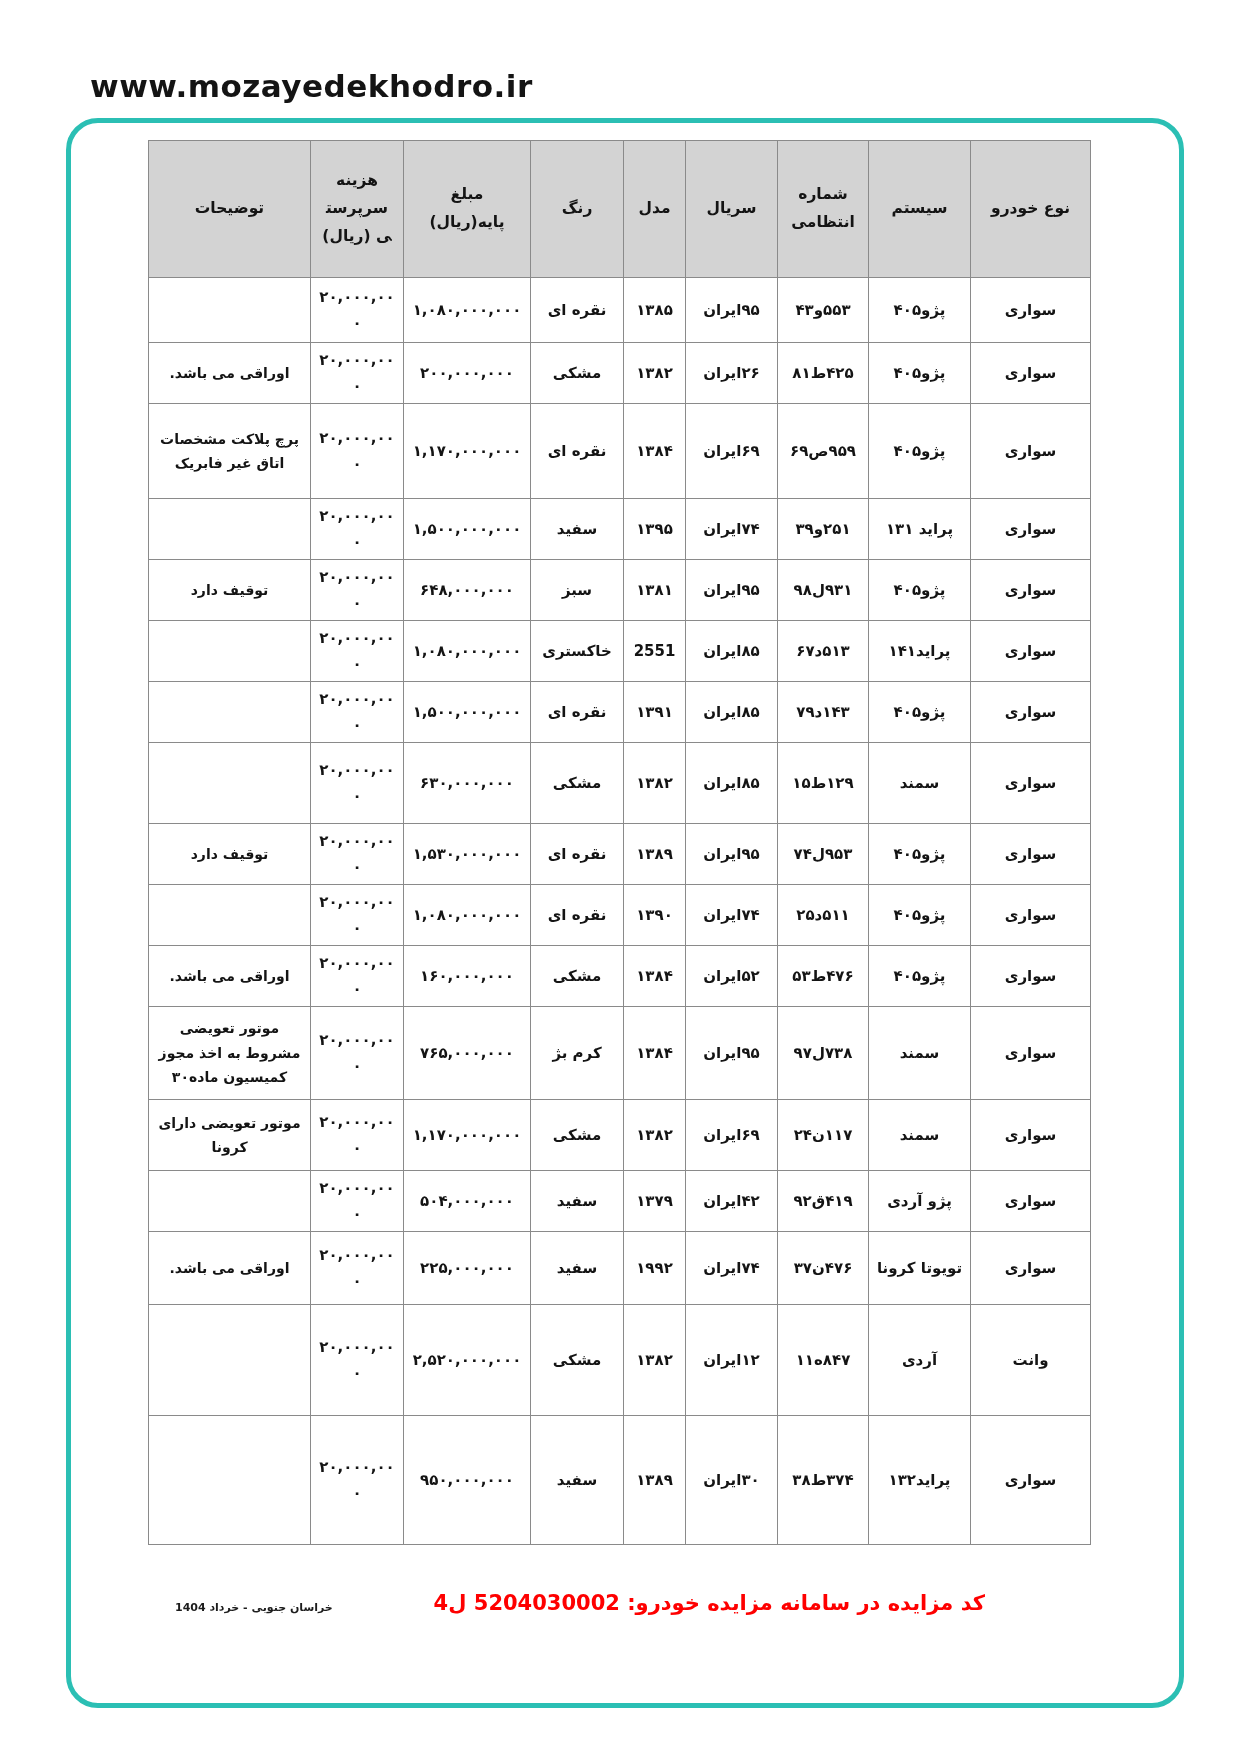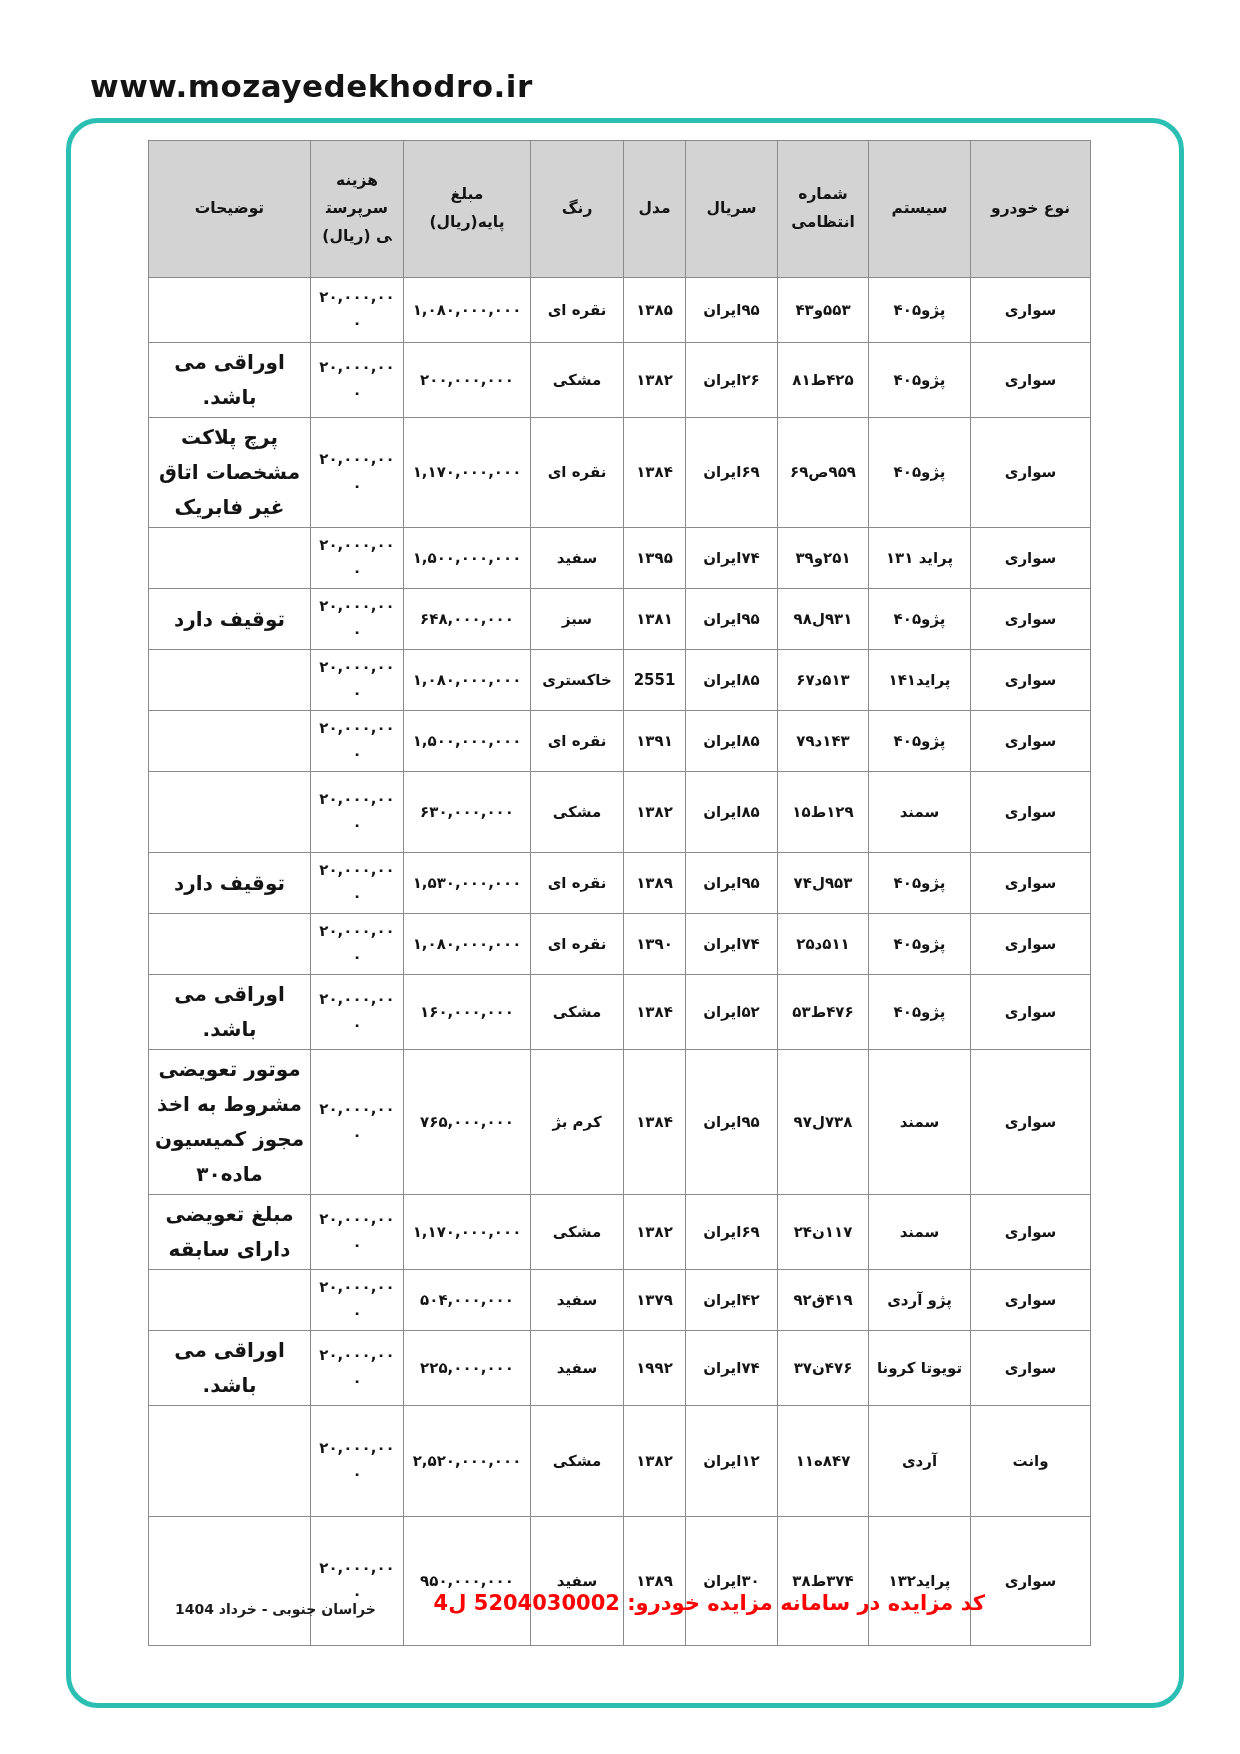--- a/index.html
+++ b/index.html
@@ -37,24 +37,24 @@
   tbody tr:nth-child(3) td{height:90px;}
   tbody tr:nth-child(8) td{height:76px;}
   tbody tr:nth-child(12) td{height:88px;}
   tbody tr:nth-child(13) td{height:66px;}
   tbody tr:nth-child(15) td{height:68px;}
   tbody tr:nth-child(16) td{height:106px;}
   tbody tr:nth-child(17) td{height:124px;}
   td.num{direction:ltr;}
   td.parts{direction:ltr;}
   td.parts span{display:inline-block;direction:rtl;unicode-bidi:isolate;}
-  td.c-notes{font-size:20px;line-height:1.6;padding:2px 10px;}
+  td.c-notes{font-size:14px;line-height:1.6;padding:2px 10px;}
   
   .footer-region{
-    position:absolute;left:175px;top:1601px;font-size:14px;font-weight:600;
+    position:absolute;left:175px;top:1601px;font-size:11px;font-weight:600;
     color:#1c1c1c;direction:rtl;white-space:nowrap;z-index:1;
   }
   .footer-code{
     position:absolute;right:255px;top:1591px;font-size:21px;font-weight:700;
     color:#fe0000;direction:rtl;white-space:nowrap;z-index:1;
   }
 </style>
 </head>
 <body>
 
@@ -222,21 +222,21 @@
       </tr>
       <tr>
         <td class="c-type">سواری</td>
         <td class="c-sys">سمند</td>
         <td class="c-plate parts"><span>۲۴</span><span>ن</span><span>۱۱۷</span></td>
         <td class="c-serial parts"><span>ایران</span><span>۶۹</span></td>
         <td class="c-model num">۱۳۸۲</td>
         <td class="c-color">مشکی</td>
         <td class="c-base num">۱,۱۷۰,۰۰۰,۰۰۰</td>
         <td class="c-fee num">۲۰,۰۰۰,۰۰۰</td>
-        <td class="c-notes">مبلغ تعویضی دارای سابقه</td>
+        <td class="c-notes">موتور تعویضی دارای کرونا</td>
       </tr>
       <tr>
         <td class="c-type">سواری</td>
         <td class="c-sys">پژو آردی</td>
         <td class="c-plate parts"><span>۹۲</span><span>ق</span><span>۴۱۹</span></td>
         <td class="c-serial parts"><span>ایران</span><span>۴۲</span></td>
         <td class="c-model num">۱۳۷۹</td>
         <td class="c-color">سفید</td>
         <td class="c-base num">۵۰۴,۰۰۰,۰۰۰</td>
         <td class="c-fee num">۲۰,۰۰۰,۰۰۰</td>

